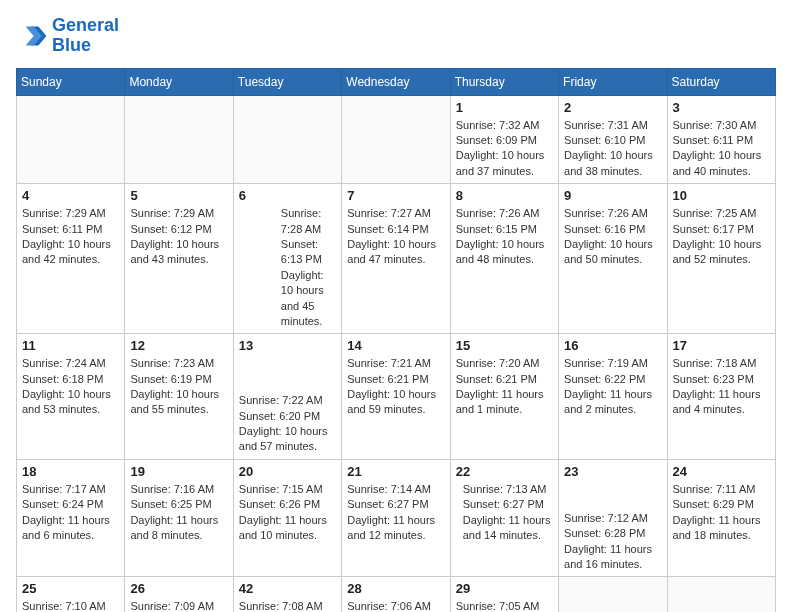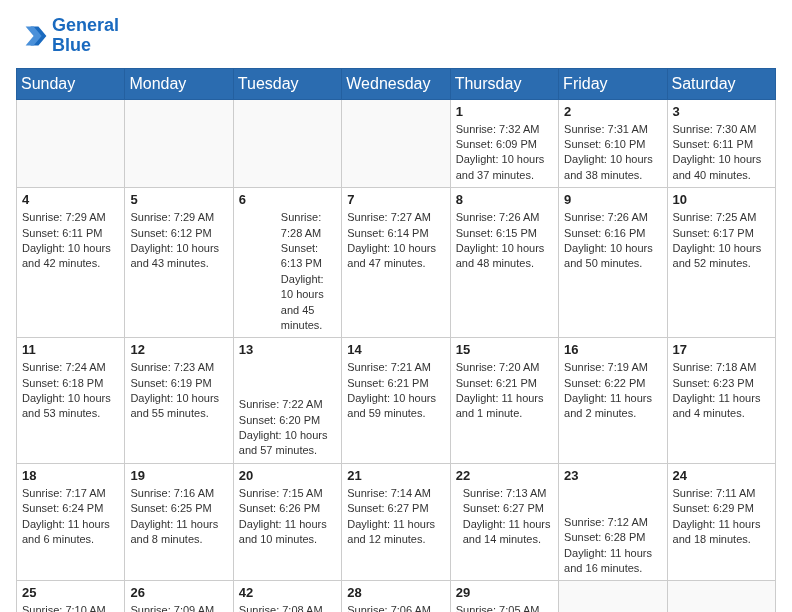--- a/index.html
+++ b/index.html
@@ -45,21 +45,21 @@
       color: #444;
     }
     .calendar {
       width: 100%;
       border-collapse: collapse;
       border: 1px solid #ccc;
     }
     .calendar th {
       background: #2b6cb0;
       color: #fff;
-      font-size: 16px;
+      font-size: 12px;
       padding: 6px 4px;
       text-align: left;
       border: 1px solid #2460a0;
       font-weight: normal;
     }
     .calendar td {
       border: 1px solid #ccc;
       vertical-align: top;
       padding: 4px 5px;
       font-size: 10px;

